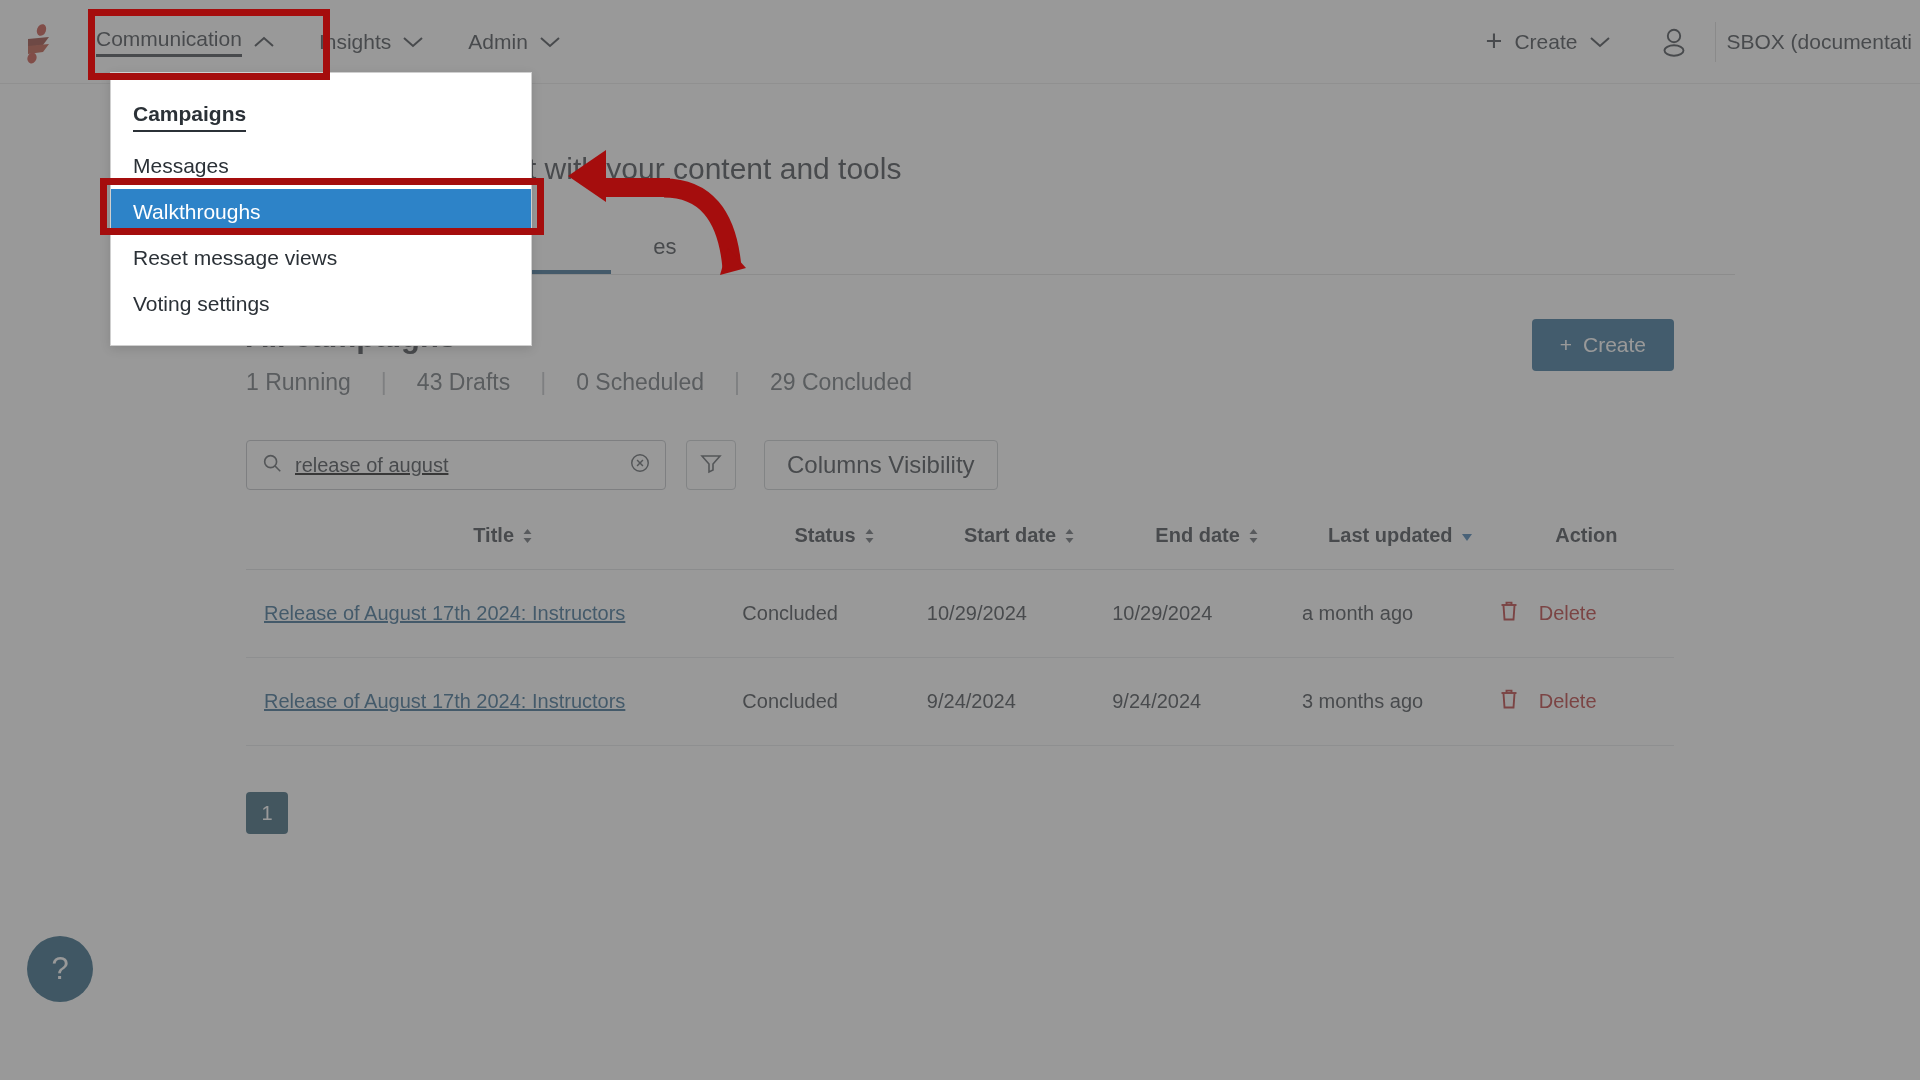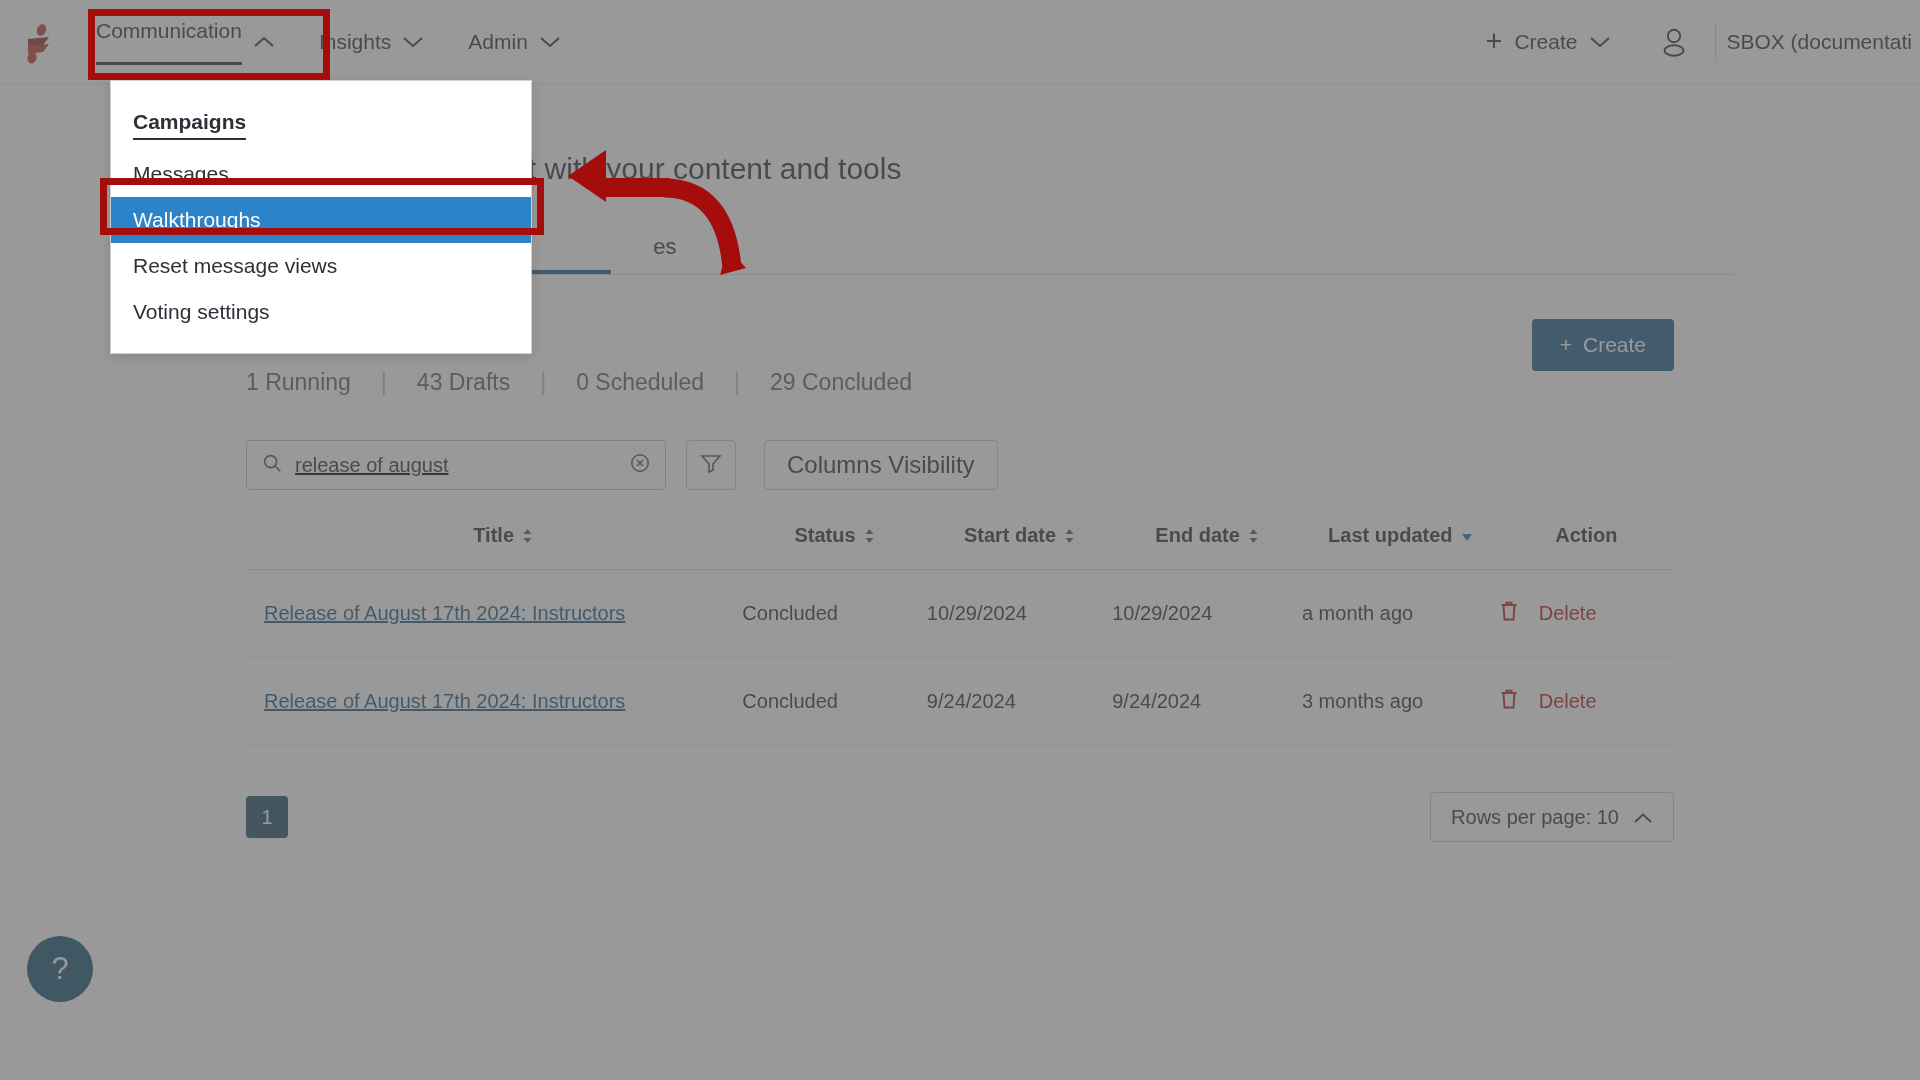--- a/index.html
+++ b/index.html
@@ -33,21 +33,21 @@
   }
   .nav-items { display: flex; align-items: center; height: 84px; }
   .nav-item {
     display: flex; align-items: center; gap: 11px;
     padding: 0 22px; height: 84px;
     font-size: 21px; color: #2b3137;
     cursor: pointer; position: relative;
     white-space: nowrap;
   }
   .nav-item.active { }
-  .nav-item.active .nav-label { border-bottom: 3px solid #2b3137; padding-bottom: 19px; }
+  .nav-item.active .nav-label { border-bottom: 3px solid #2b3137; padding-bottom: 3px; }
   .chev { display: inline-block; }
   .chev svg { display: block; }
 
   .topbar-right {
     margin-left: auto; display: flex; align-items: center; height: 84px;
     padding-right: 0px;
   }
   .create-btn {
     display: flex; align-items: center; gap: 12px;
     padding: 10px 20px; font-size: 21px; color: #2b3137;
@@ -56,21 +56,21 @@
   .plus-icon { font-size: 29px; line-height: 1; font-weight: 300; }
   .user-btn {
     display: flex; align-items: center; justify-content: center;
     width: 62px; height: 62px; cursor: pointer; margin-left: 12px;
   }
   .divider-v { width: 1px; height: 40px; background: #d8d8d8; margin: 0 10px; }
   .account-name { font-size: 21px; color: #2b3137; padding-right: 8px; white-space: nowrap; }
 
   
   .dropdown {
-    position: absolute; left: 110px; top: 80px; width: 422px;
+    position: absolute; left: 110px; top: 72px; width: 422px;
     background: #ffffff;
     border: 1px solid #cfcfcf;
     box-shadow: 0 3px 10px rgba(0,0,0,0.12);
     padding: 18px 0 18px 0;
     z-index: 60;
   }
   .dd-item {
     font-size: 21px; color: #2b3137;
     padding: 11px 22px; cursor: pointer;
     display: flex; align-items: center;
@@ -364,28 +364,20 @@
                 </span>
                 <span>Delete</span>
               </span>
             </td>
           </tr>
         </tbody>
       </table>
 
       <div class="pager">
         <div class="page-num">1</div>
-        <div class="rows-per-page">
-          <span>Rows per page: 10</span>
-          <span>
-            <svg width="20" height="12" viewBox="0 0 20 12" fill="none" stroke="#2b3137" stroke-width="1.8">
-              <path d="M2 10 L10 2.5 L18 10"></path>
-            </svg>
-          </span>
-        </div>
       </div>
     </div>
   </div>
 
   <div class="topbar">
     <div class="logo">
       <svg width="44" height="44" viewBox="0 0 44 44">
         <ellipse cx="22.5" cy="10" rx="4.5" ry="6" transform="rotate(20 22.5 10)" fill="#c0392b"></ellipse>
         <path d="M9 19 L30 17 L24 25 L9 27 Z" fill="#8e2f22"></path>
         <path d="M9 26 L30 24 L24 32 L9 34 Z" fill="#b5402c"></path>

